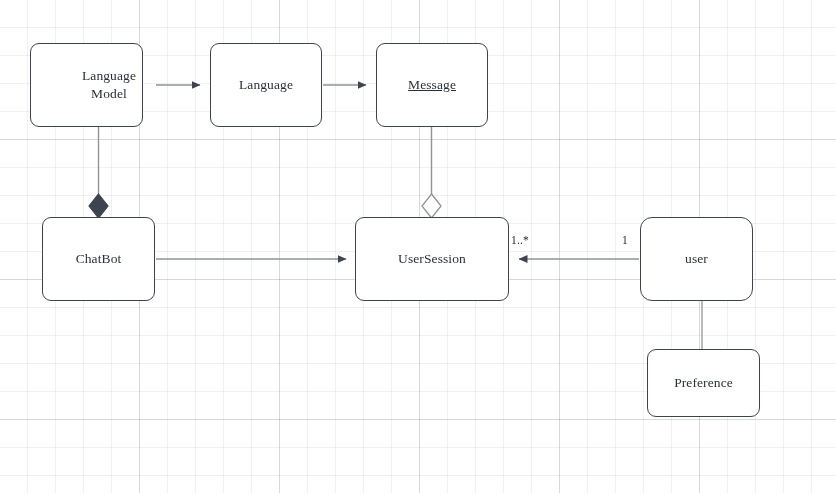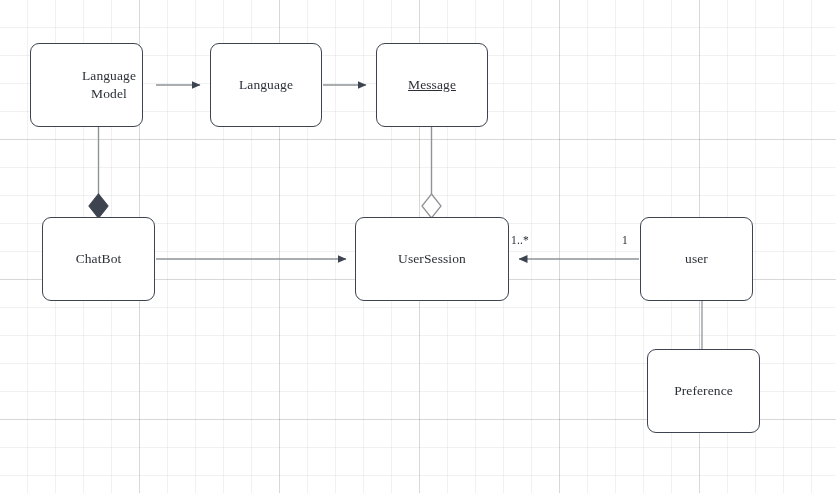--- a/index.html
+++ b/index.html
@@ -127,25 +127,25 @@
   </div>
 
   <div class="node" style="left:42px;  top:217px; width:113px; height:84px;">
     <span class="node-label">ChatBot</span>
   </div>
 
   <div class="node" style="left:355px; top:217px; width:154px; height:84px;text-align:center;">
     <span class="node-label">UserSession</span>
   </div>
 
-  <div class="node" style="left:640px; top:217px; width:113px; height:84px;">
+  <div class="node" style="left:640px; top:217px; width:113px; height:84px;border-radius:12px;">
     <span class="node-label">user</span>
   </div>
 
-  <div class="node" style="left:647px; top:349px; width:113px; height:84px;">
+  <div class="node" style="left:647px; top:349px; width:113px; height:68px;">
     <span class="node-label">Preference</span>
   </div>
 
   <span class="edge-label" style="left:511px; top:234px;">1..*</span>
 
   <span class="edge-label" style="left:622px; top:234px;">1</span>
 
 </div>
 
 </body></html>

